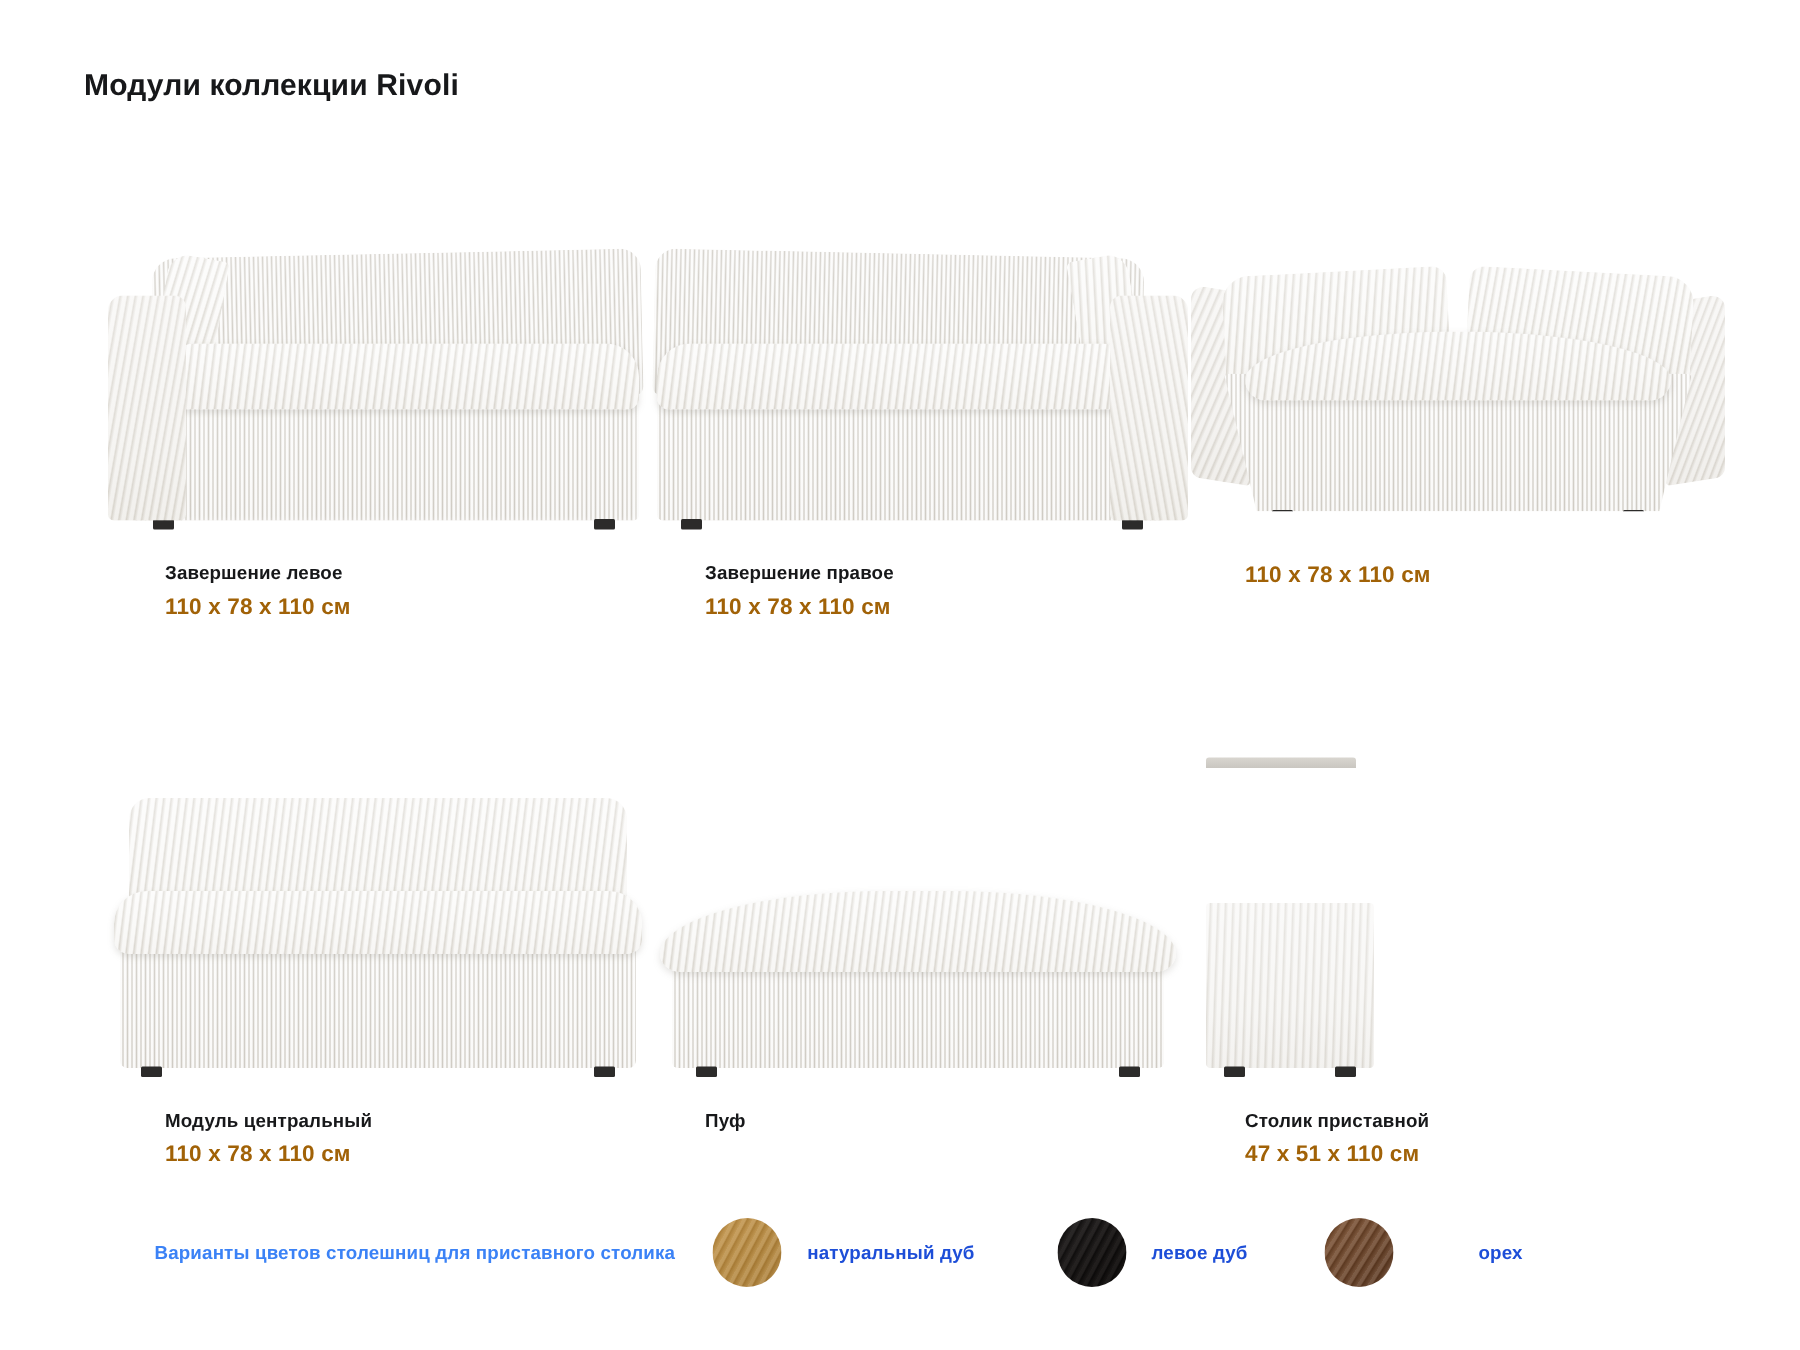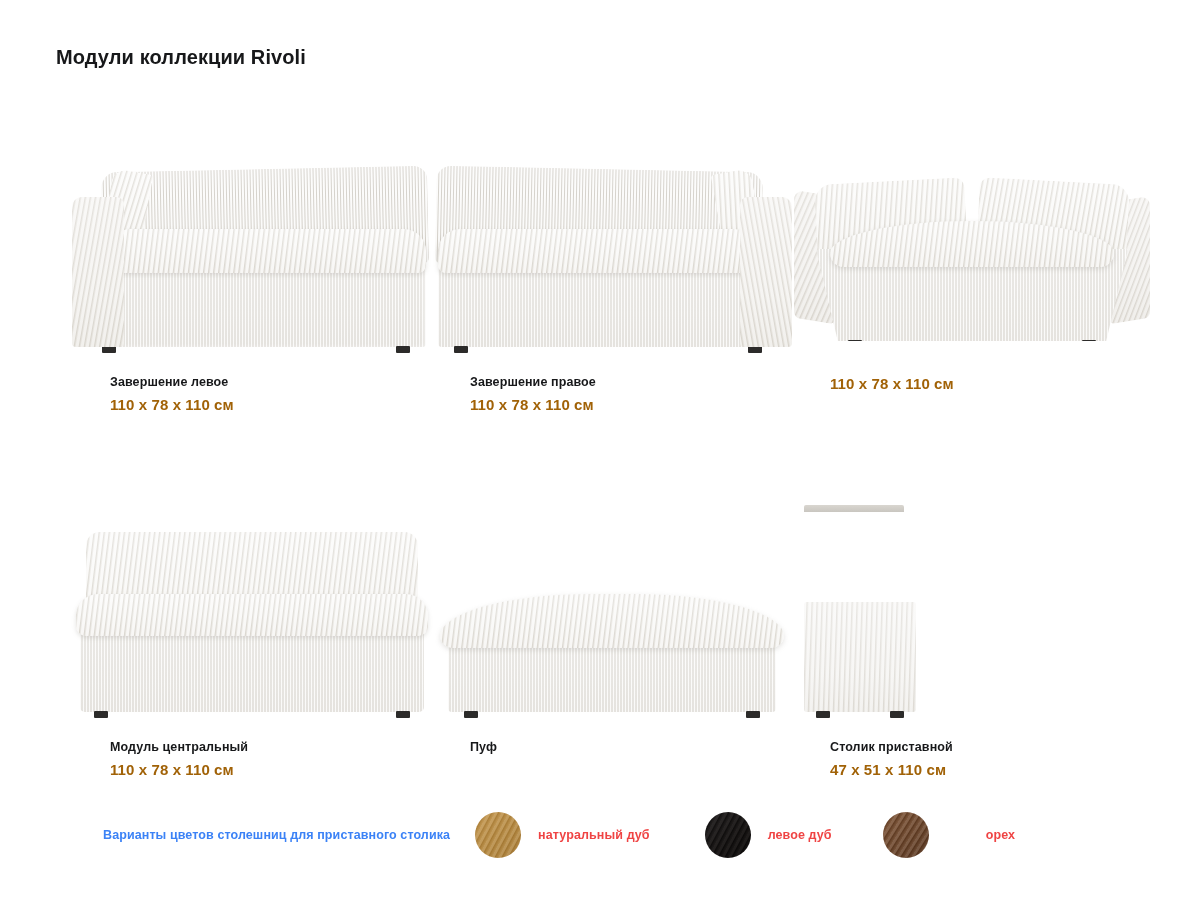--- a/index.html
+++ b/index.html
@@ -312,21 +312,21 @@
       repeating-linear-gradient(122deg,
         rgba(255,255,255,.14) 0 2px,
         rgba(50,26,10,.28) 3px,
         rgba(255,255,255,.08) 6px),
       linear-gradient(140deg,#7d5233 0%, #6a4328 55%, #57351f 100%);
   }
   .swatch-text {
     margin-left: 17px;
     font-size: 12.5px;
     font-weight: bold;
-    color: #ef4444;
+    color: #1d4ed8;
     letter-spacing: 0.1px;
   }
 </style>
 </head>
 <body>
 
 <div class="page-title">Модули коллекции Rivoli</div>
 
 <div class="grid">
 

